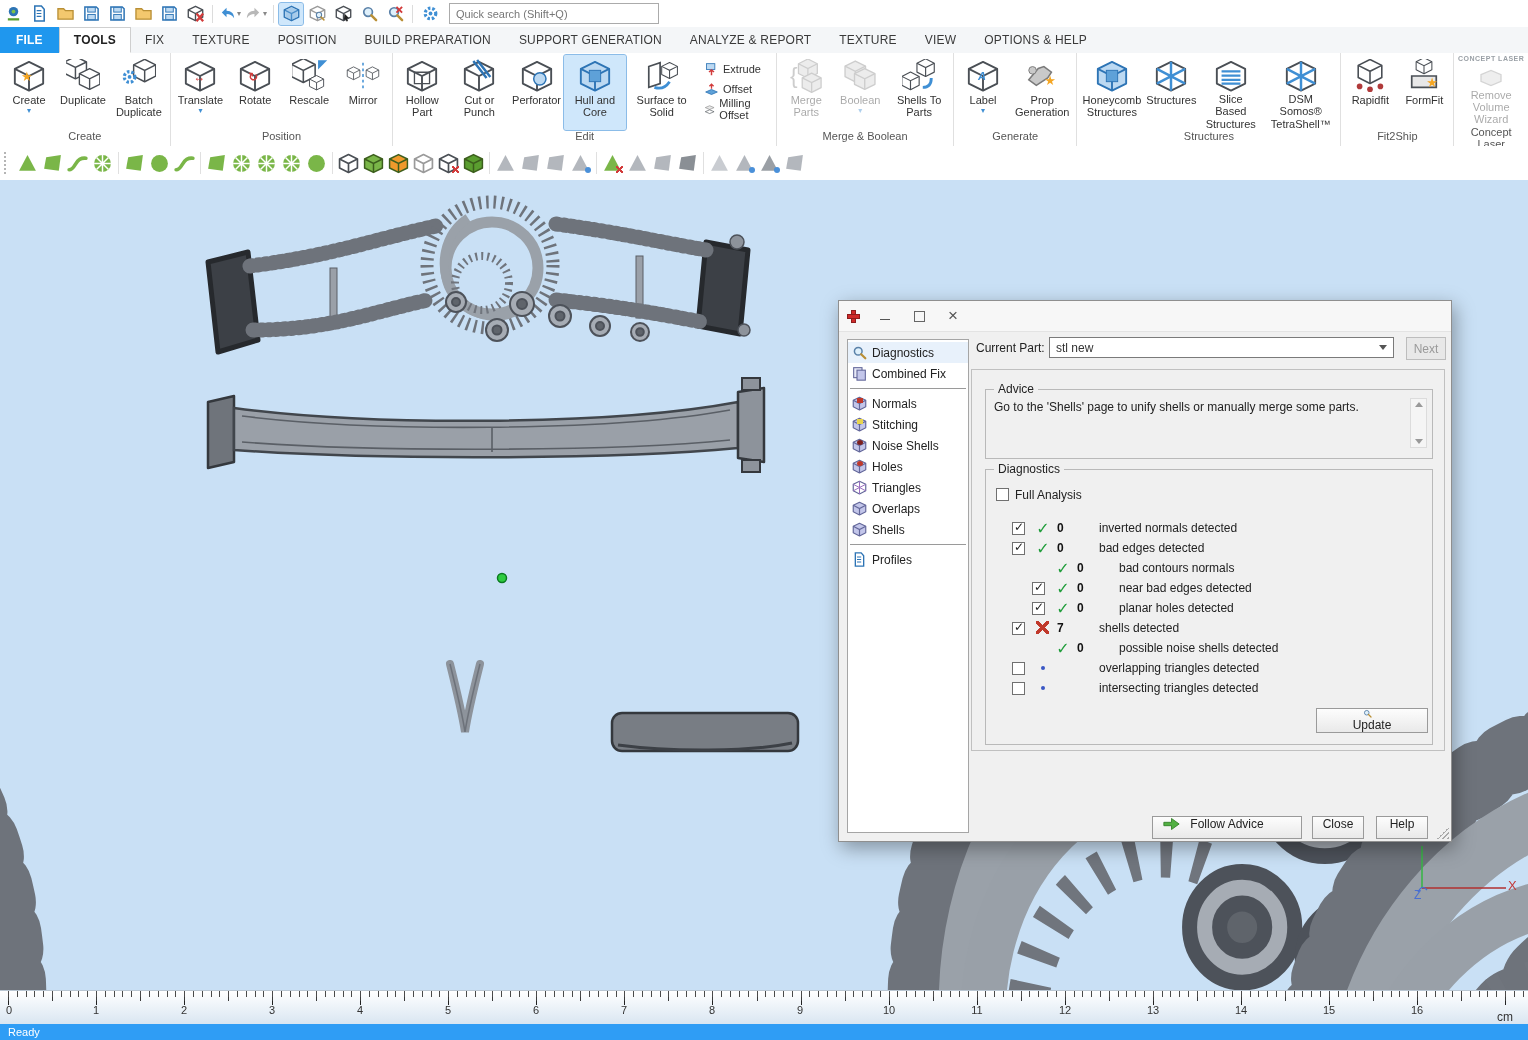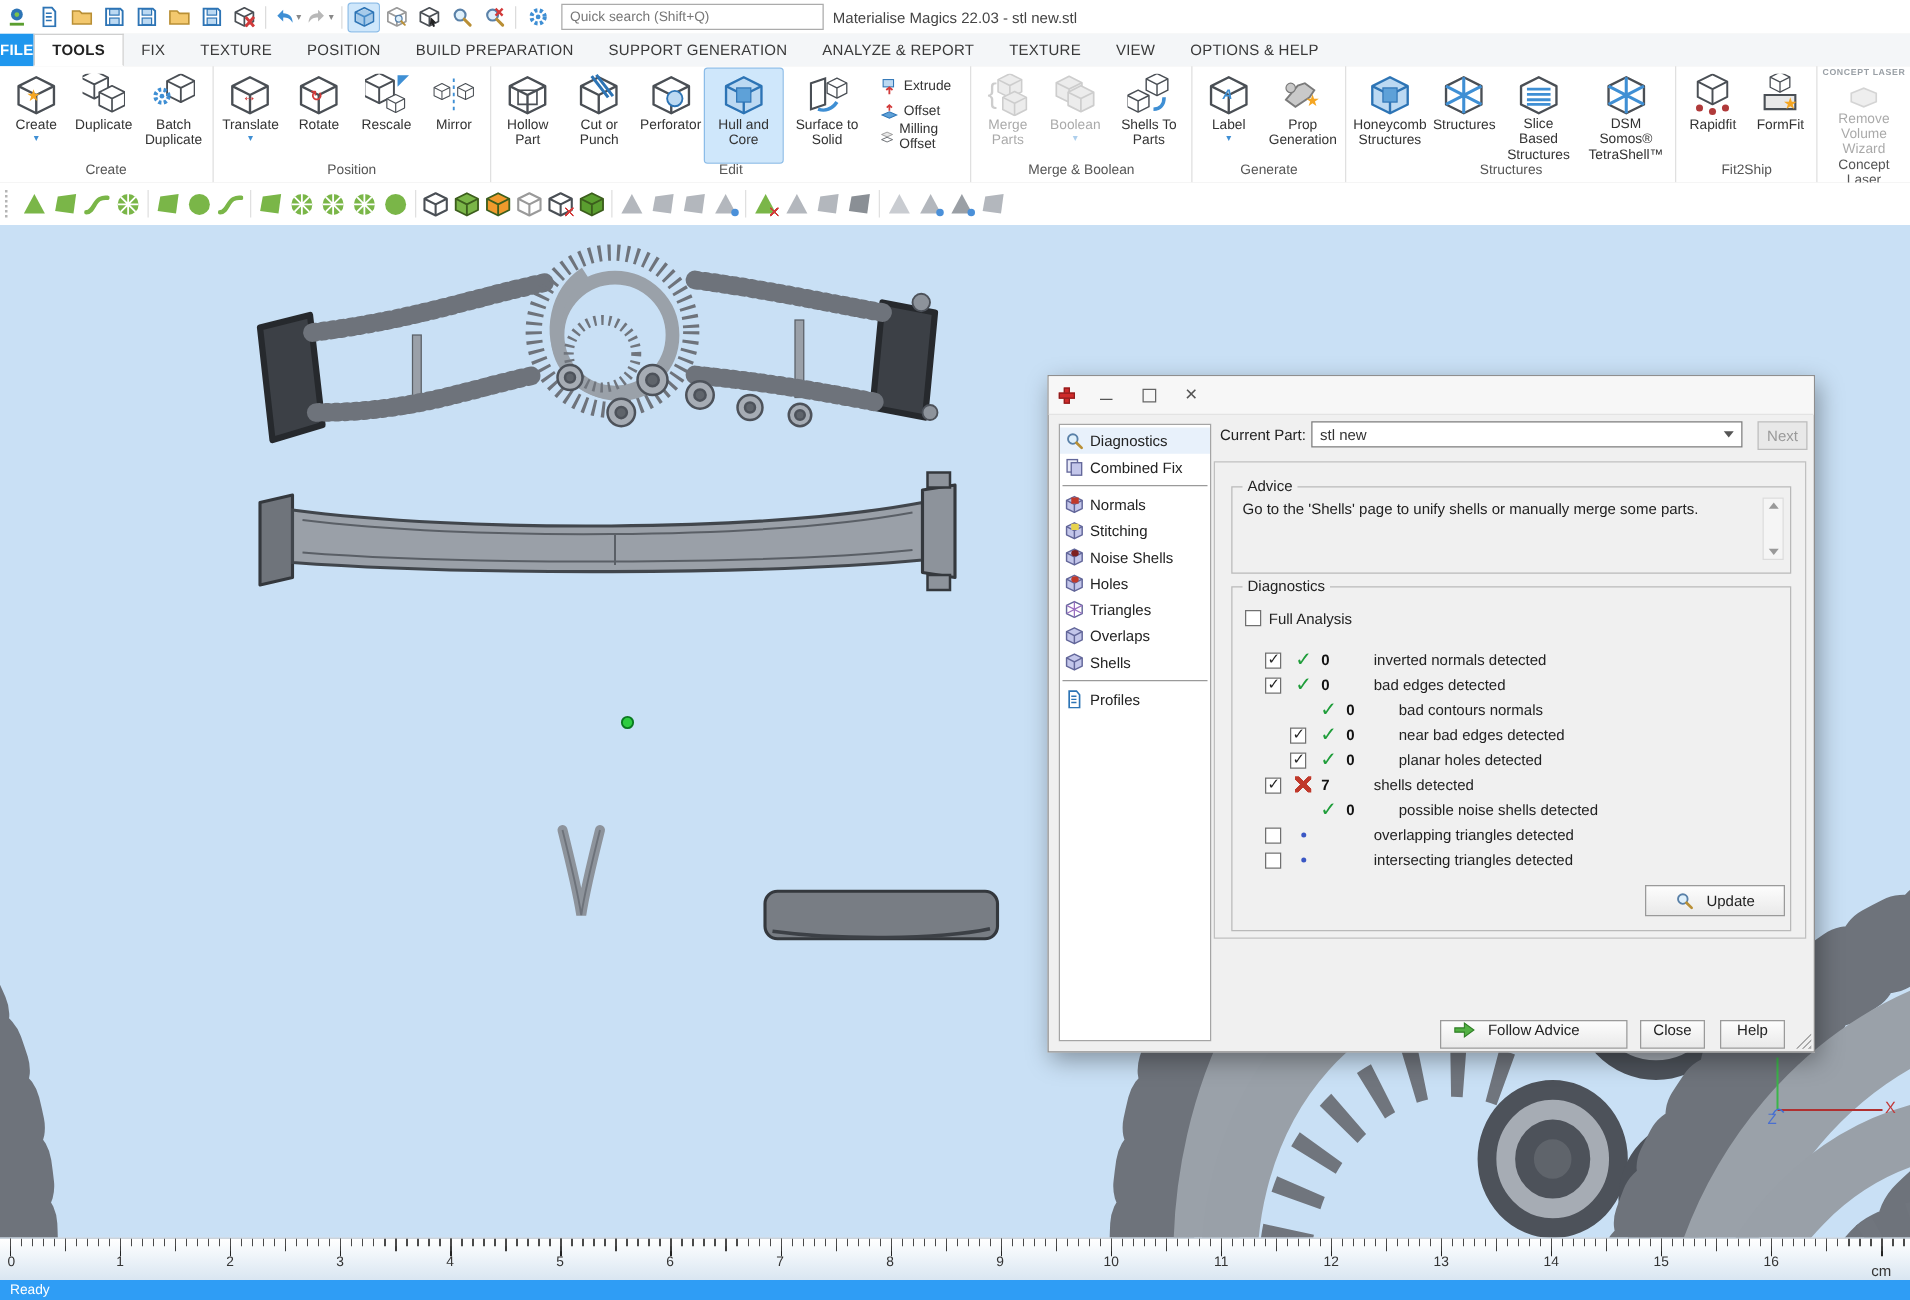--- a/index.html
+++ b/index.html
@@ -14,21 +14,21 @@
   .qa-icon.active{background:#cfe7fb;outline:1px solid #8bbcе8;outline:1px solid #8bbce8;}
   .qa-sep{width:1px;height:18px;background:#dcdcdc;margin:0 4px;}
   .dd-mini{font-size:8px;color:#888;margin-left:1px;}
   #search-box{width:196px;height:19px;border:1px solid #ababab;font-size:11px;padding:0 6px;color:#333;margin-left:6px;}
   #search-box::placeholder{color:#777;}
   #win-title{position:absolute;left:0;right:0;text-align:center;font-size:12px;color:#444;pointer-events:none;}
 
   
   #tabs{left:0;top:27px;width:1528px;height:26px;background:#f4f6f8;display:flex;align-items:stretch;border-bottom:1px solid #d9d9d9;}
   .tab{display:flex;align-items:center;padding:0 14px;font-size:12px;color:#3a3a3a;letter-spacing:.2px;}
-  .tab.file{background:#1f97ee;color:#fff;font-weight:bold;padding:0 0;}
+  .tab.file{background:#1f97ee;color:#fff;font-weight:bold;padding:0 16px;}
   .tab.current{background:#fff;border:1px solid #cfcfcf;border-bottom:1px solid #fff;color:#222;font-weight:bold;}
 
   
   #ribbon{left:0;top:53px;width:1528px;height:93px;background:#fff;display:flex;border-bottom:1px solid #d5d5d5;}
   .rgroup{display:flex;flex-direction:column;border-right:1px solid #e0e0e0;padding:2px 2px 0 2px;}
   .rbtns{display:flex;flex:1;align-items:flex-start;}
   .rbtn{display:flex;flex-direction:column;align-items:center;padding:3px 5px 0 5px;min-width:44px;max-width:74px;height:72px;
         font-size:11px;line-height:1.12;text-align:center;color:#333;border-radius:2px;position:relative;}
   .rbtn .ricon{position:relative;width:36px;height:36px;display:flex;align-items:center;justify-content:center;}
   .rbtn .ricon svg{width:34px;height:34px;}
@@ -106,21 +106,21 @@
   .drow .mark{width:24px;text-align:center;font-weight:bold;}
   .mark.ok{color:#1f9d3a;font-size:16px;}
   .mark.fail{position:relative;}
   .mark.fail::after{content:"";position:absolute;left:5px;top:-7px;width:13px;height:13px;background:
      linear-gradient(45deg,transparent 40%,#c0392b 40%,#c0392b 60%,transparent 60%),
      linear-gradient(-45deg,transparent 40%,#c0392b 40%,#c0392b 60%,transparent 60%);}
   .mark.dot::after{content:"";display:block;margin:0 auto;width:4px;height:4px;border-radius:50%;background:#3a57c4;}
   .drow .cnt{width:42px;font-weight:bold;color:#111;padding-left:2px;}
   .drow .dlabel{color:#222;}
   .drow .cb{margin-right:6px;}
-  #update-btn{left:330px;top:238px;width:110px;height:23px;background:linear-gradient(#fdfdfd,#e9e9e9);border:1px solid #9a9a9a;display:flex;align-items:center;justify-content:center;font-size:12px;color:#222;}
+  #update-btn{left:330px;top:238px;width:110px;height:23px;background:linear-gradient(#fdfdfd,#e9e9e9);border:1px solid #9a9a9a;display:flex;align-items:center;justify-content:center;font-size:12px;color:#222;flex-direction:column;}
   #update-btn svg{width:15px;height:15px;margin-right:10px;}
   .dlg-btn{position:absolute;background:linear-gradient(#fdfdfd,#e9e9e9);border:1px solid #9a9a9a;display:flex;align-items:flex-start;justify-content:center;font-size:12px;color:#222;height:23px;box-sizing:border-box;}
   #follow-btn{left:313px;top:515px;width:150px;}
   #follow-btn svg{width:17px;height:14px;position:absolute;left:10px;}
   #close-btn{left:473px;top:515px;width:52px;}
   #help-btn{left:537px;top:515px;width:52px;}
   #grip{position:absolute;right:2px;bottom:2px;width:12px;height:12px;
     background:linear-gradient(135deg,transparent 50%,#aaa 50%,#aaa 56%,transparent 56%,transparent 70%,#aaa 70%,#aaa 76%,transparent 76%,transparent 90%,#aaa 90%);}
 
   
@@ -237,21 +237,20 @@
         <circle cx="55" cy="50" r="7" fill="#a6acb4"></circle>
           <circle cx="55" cy="50" r="3" fill="#5f646b"></circle>
         <circle cx="70" cy="54" r="7" fill="#a6acb4"></circle>
           <circle cx="70" cy="54" r="3" fill="#5f646b"></circle>
       </g>
     </symbol>
   </defs>
 </svg>
 
 <div id="titlebar" class="abs">
-  <span id="win-title">Materialise Magics 22.03 - stl new.stl</span>
   <span class="qa-icon">
       <svg viewBox="0 0 18 18">
         <circle cx="9" cy="7" r="5" fill="#2d74b5"></circle>
         <circle cx="9" cy="7" r="2" fill="#7dc24b"></circle>
         <rect x="3" y="14" width="12" height="2.4" fill="#5a9e2f"></rect>
       </svg>
     </span>
   <span class="qa-icon">
       <svg>
         <use href="#doc"></use>

